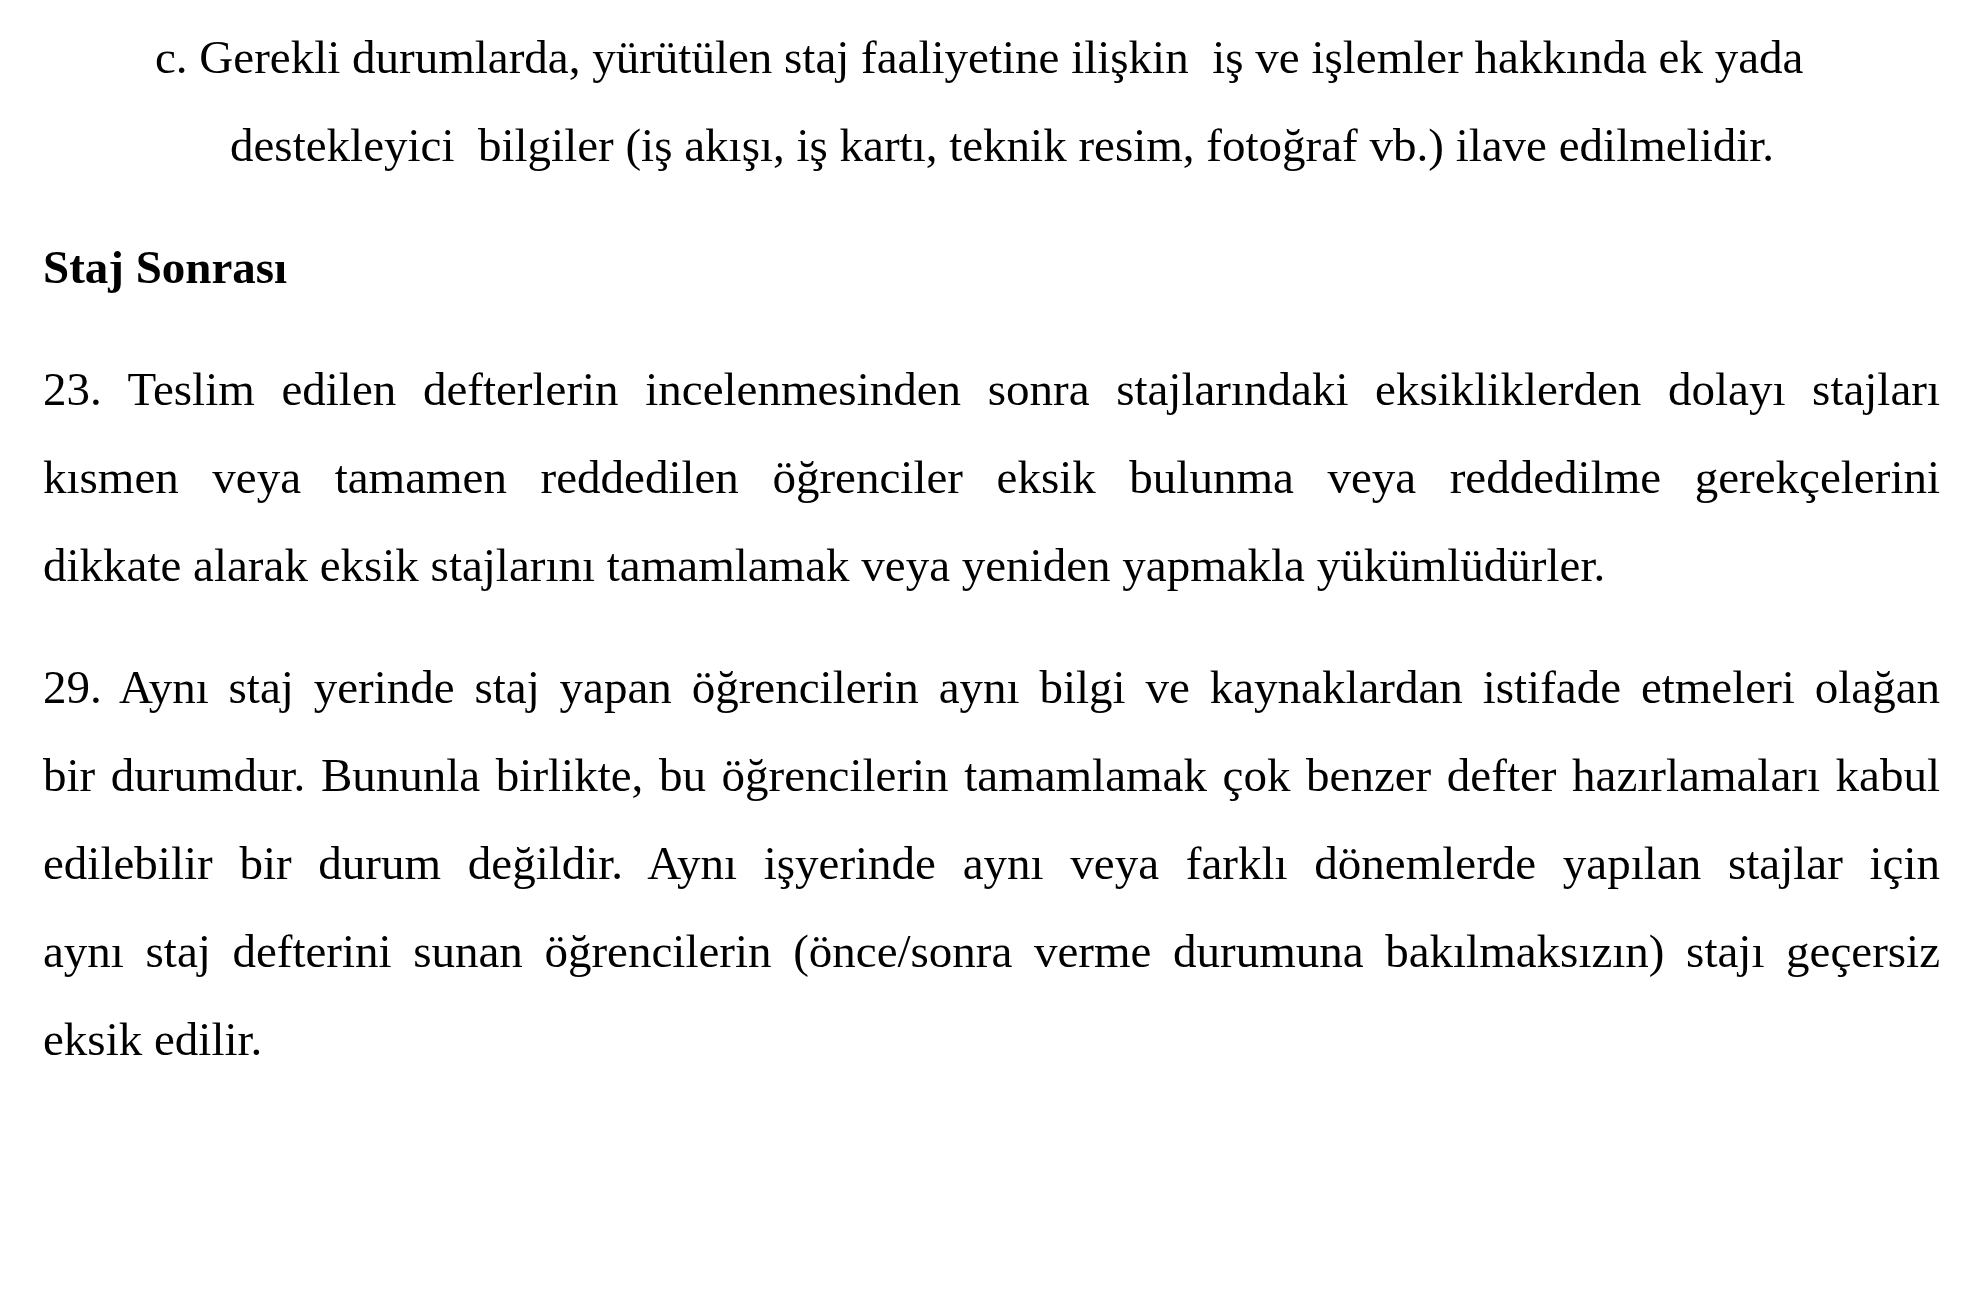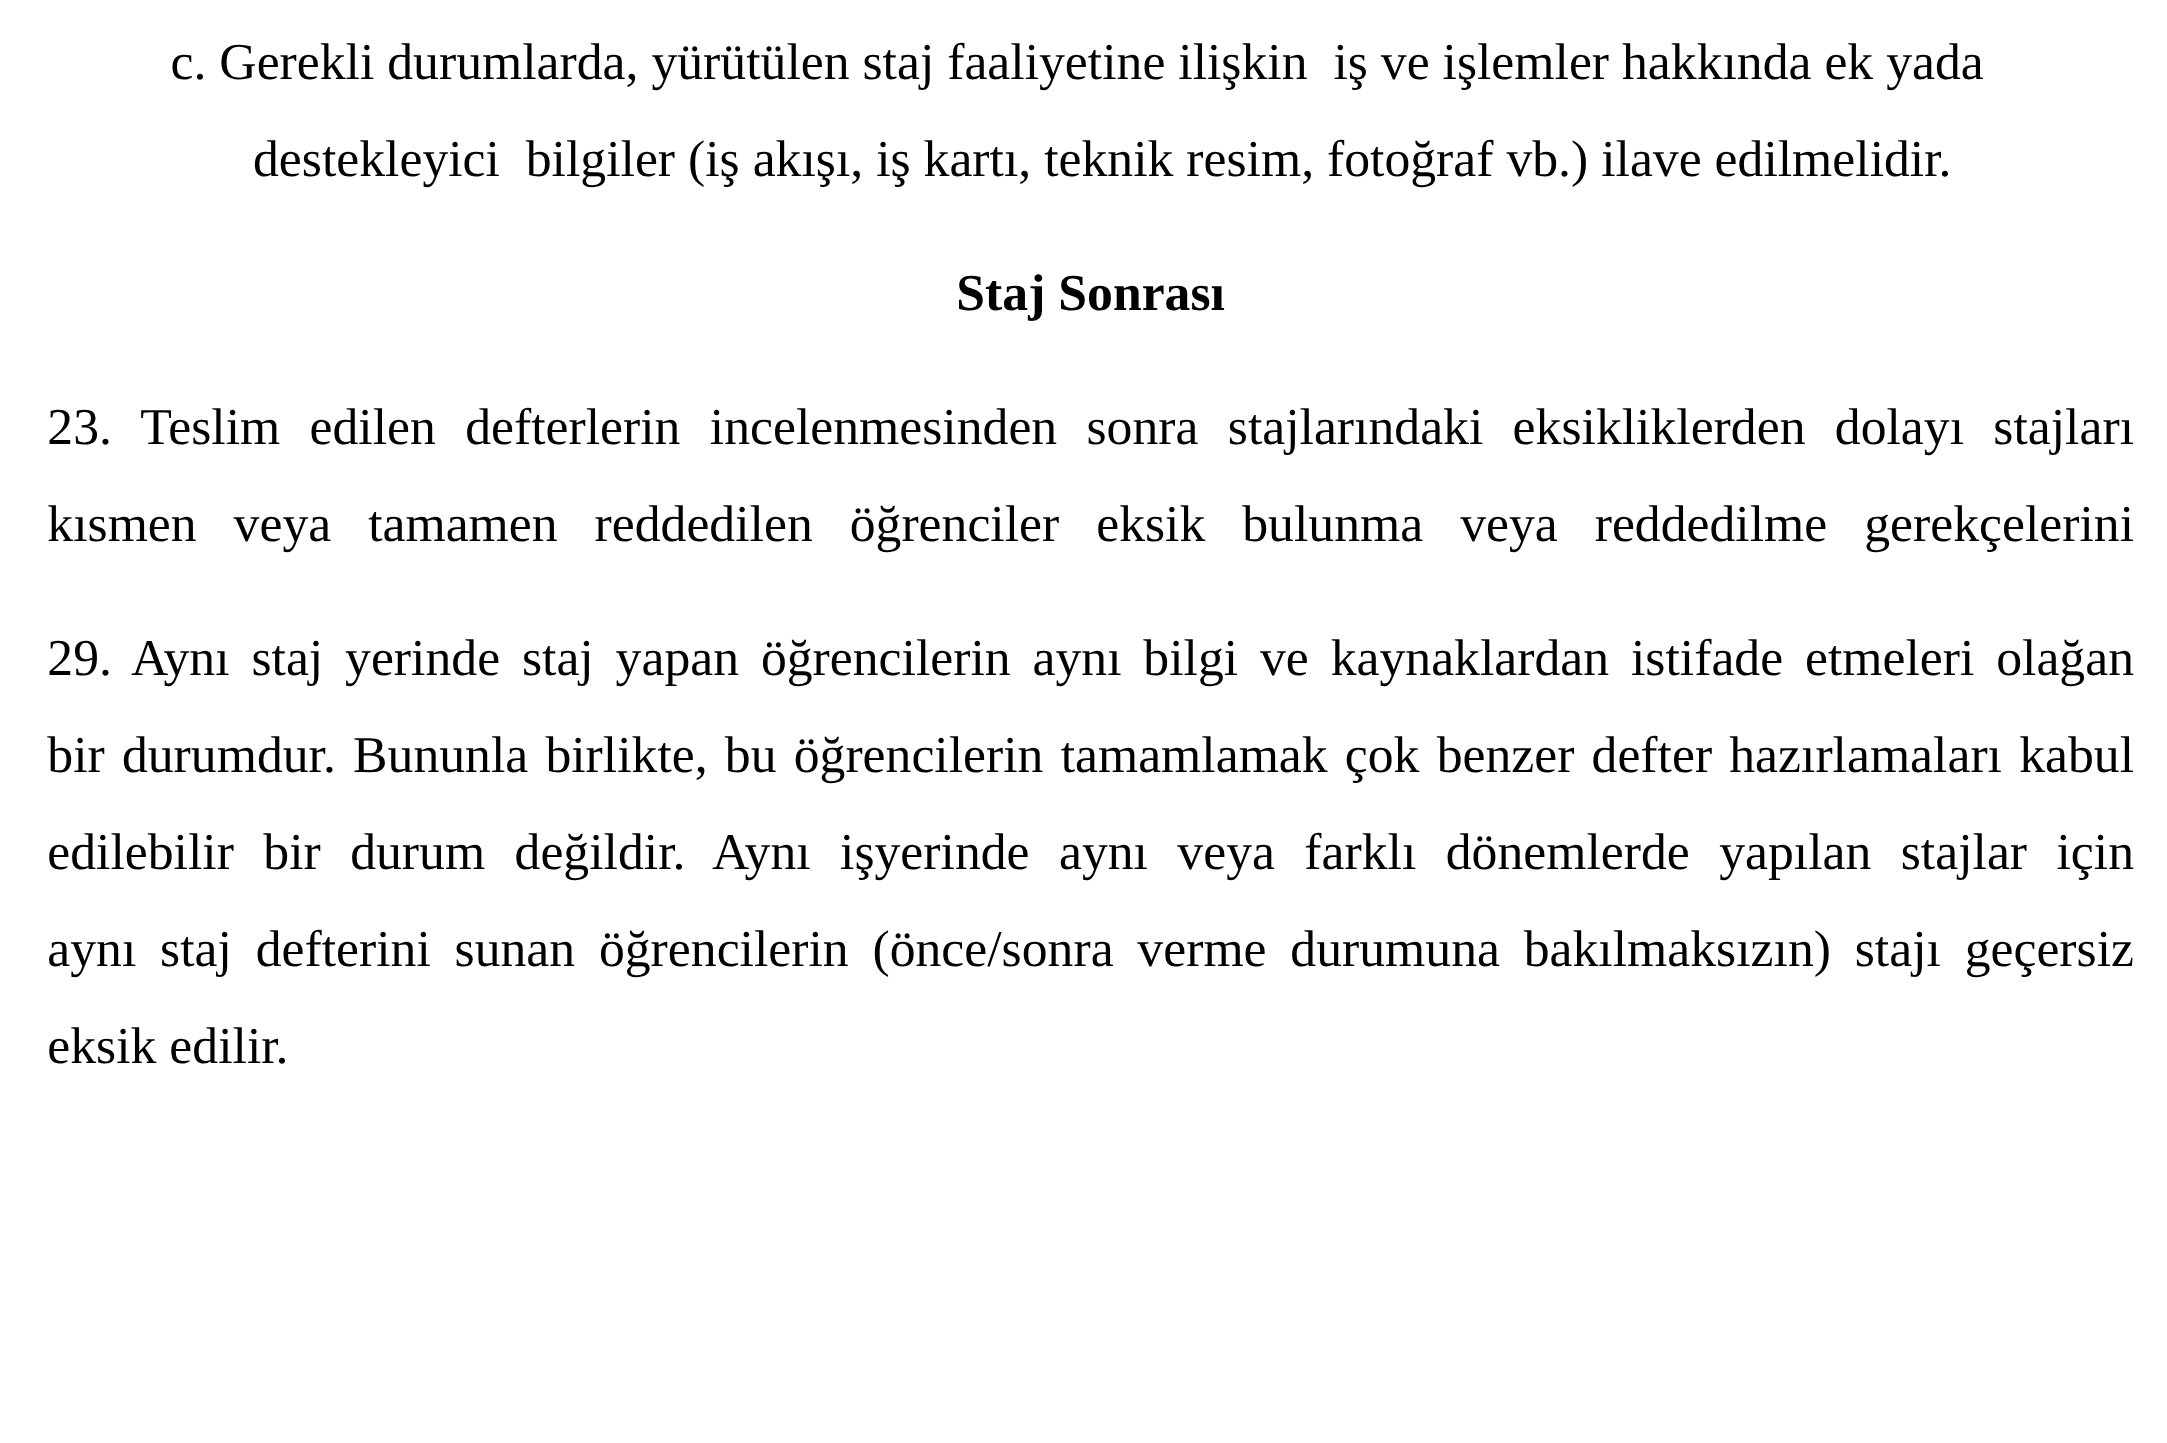--- a/index.html
+++ b/index.html
@@ -34,40 +34,40 @@
   
   .pre {
     white-space: pre-wrap;
   }
   .indent1 { padding-left: 112px; }
   .indent2 { padding-left: 187px; }
   .heading {
     font-weight: bold;
     line-height: 88px;
     margin-top: 34px;
-    text-align: center;
   }
   .para { margin-top: 34px; }
 </style>
 </head>
 <body>
 
 <div class="doc">
 
   <div>
     <div class="line pre indent1">c. Gerekli durumlarda, yürütülen staj faaliyetine ilişkin  iş ve işlemler hakkında ek yada</div>
     <div class="line pre indent2">destekleyici  bilgiler (iş akışı, iş kartı, teknik resim, fotoğraf vb.) ilave edilmelidir.</div>
   </div>
 
   <div class="heading">Staj Sonrası</div>
 
 
   <div class="para">
     <div class="line stretch">23. Teslim edilen defterlerin incelenmesinden sonra stajlarındaki eksikliklerden dolayı stajları</div>
     <div class="line stretch">kısmen veya tamamen reddedilen öğrenciler eksik bulunma veya reddedilme gerekçelerini</div>
+    <div class="line">dikkate alarak eksik stajlarını tamamlamak veya yeniden yapmakla yükümlüdürler.</div>
   </div>
 
   <div class="para">
     <div class="line stretch">29. Aynı staj yerinde staj yapan öğrencilerin aynı bilgi ve kaynaklardan istifade etmeleri olağan</div>
     <div class="line stretch">bir durumdur. Bununla birlikte, bu öğrencilerin tamamlamak çok benzer defter hazırlamaları kabul</div>
     <div class="line stretch">edilebilir bir durum değildir. Aynı işyerinde aynı veya farklı dönemlerde yapılan stajlar için</div>
     <div class="line stretch">aynı staj defterini sunan öğrencilerin (önce/sonra verme durumuna bakılmaksızın) stajı geçersiz</div>
     <div class="line">eksik edilir.</div>
   </div>
 

